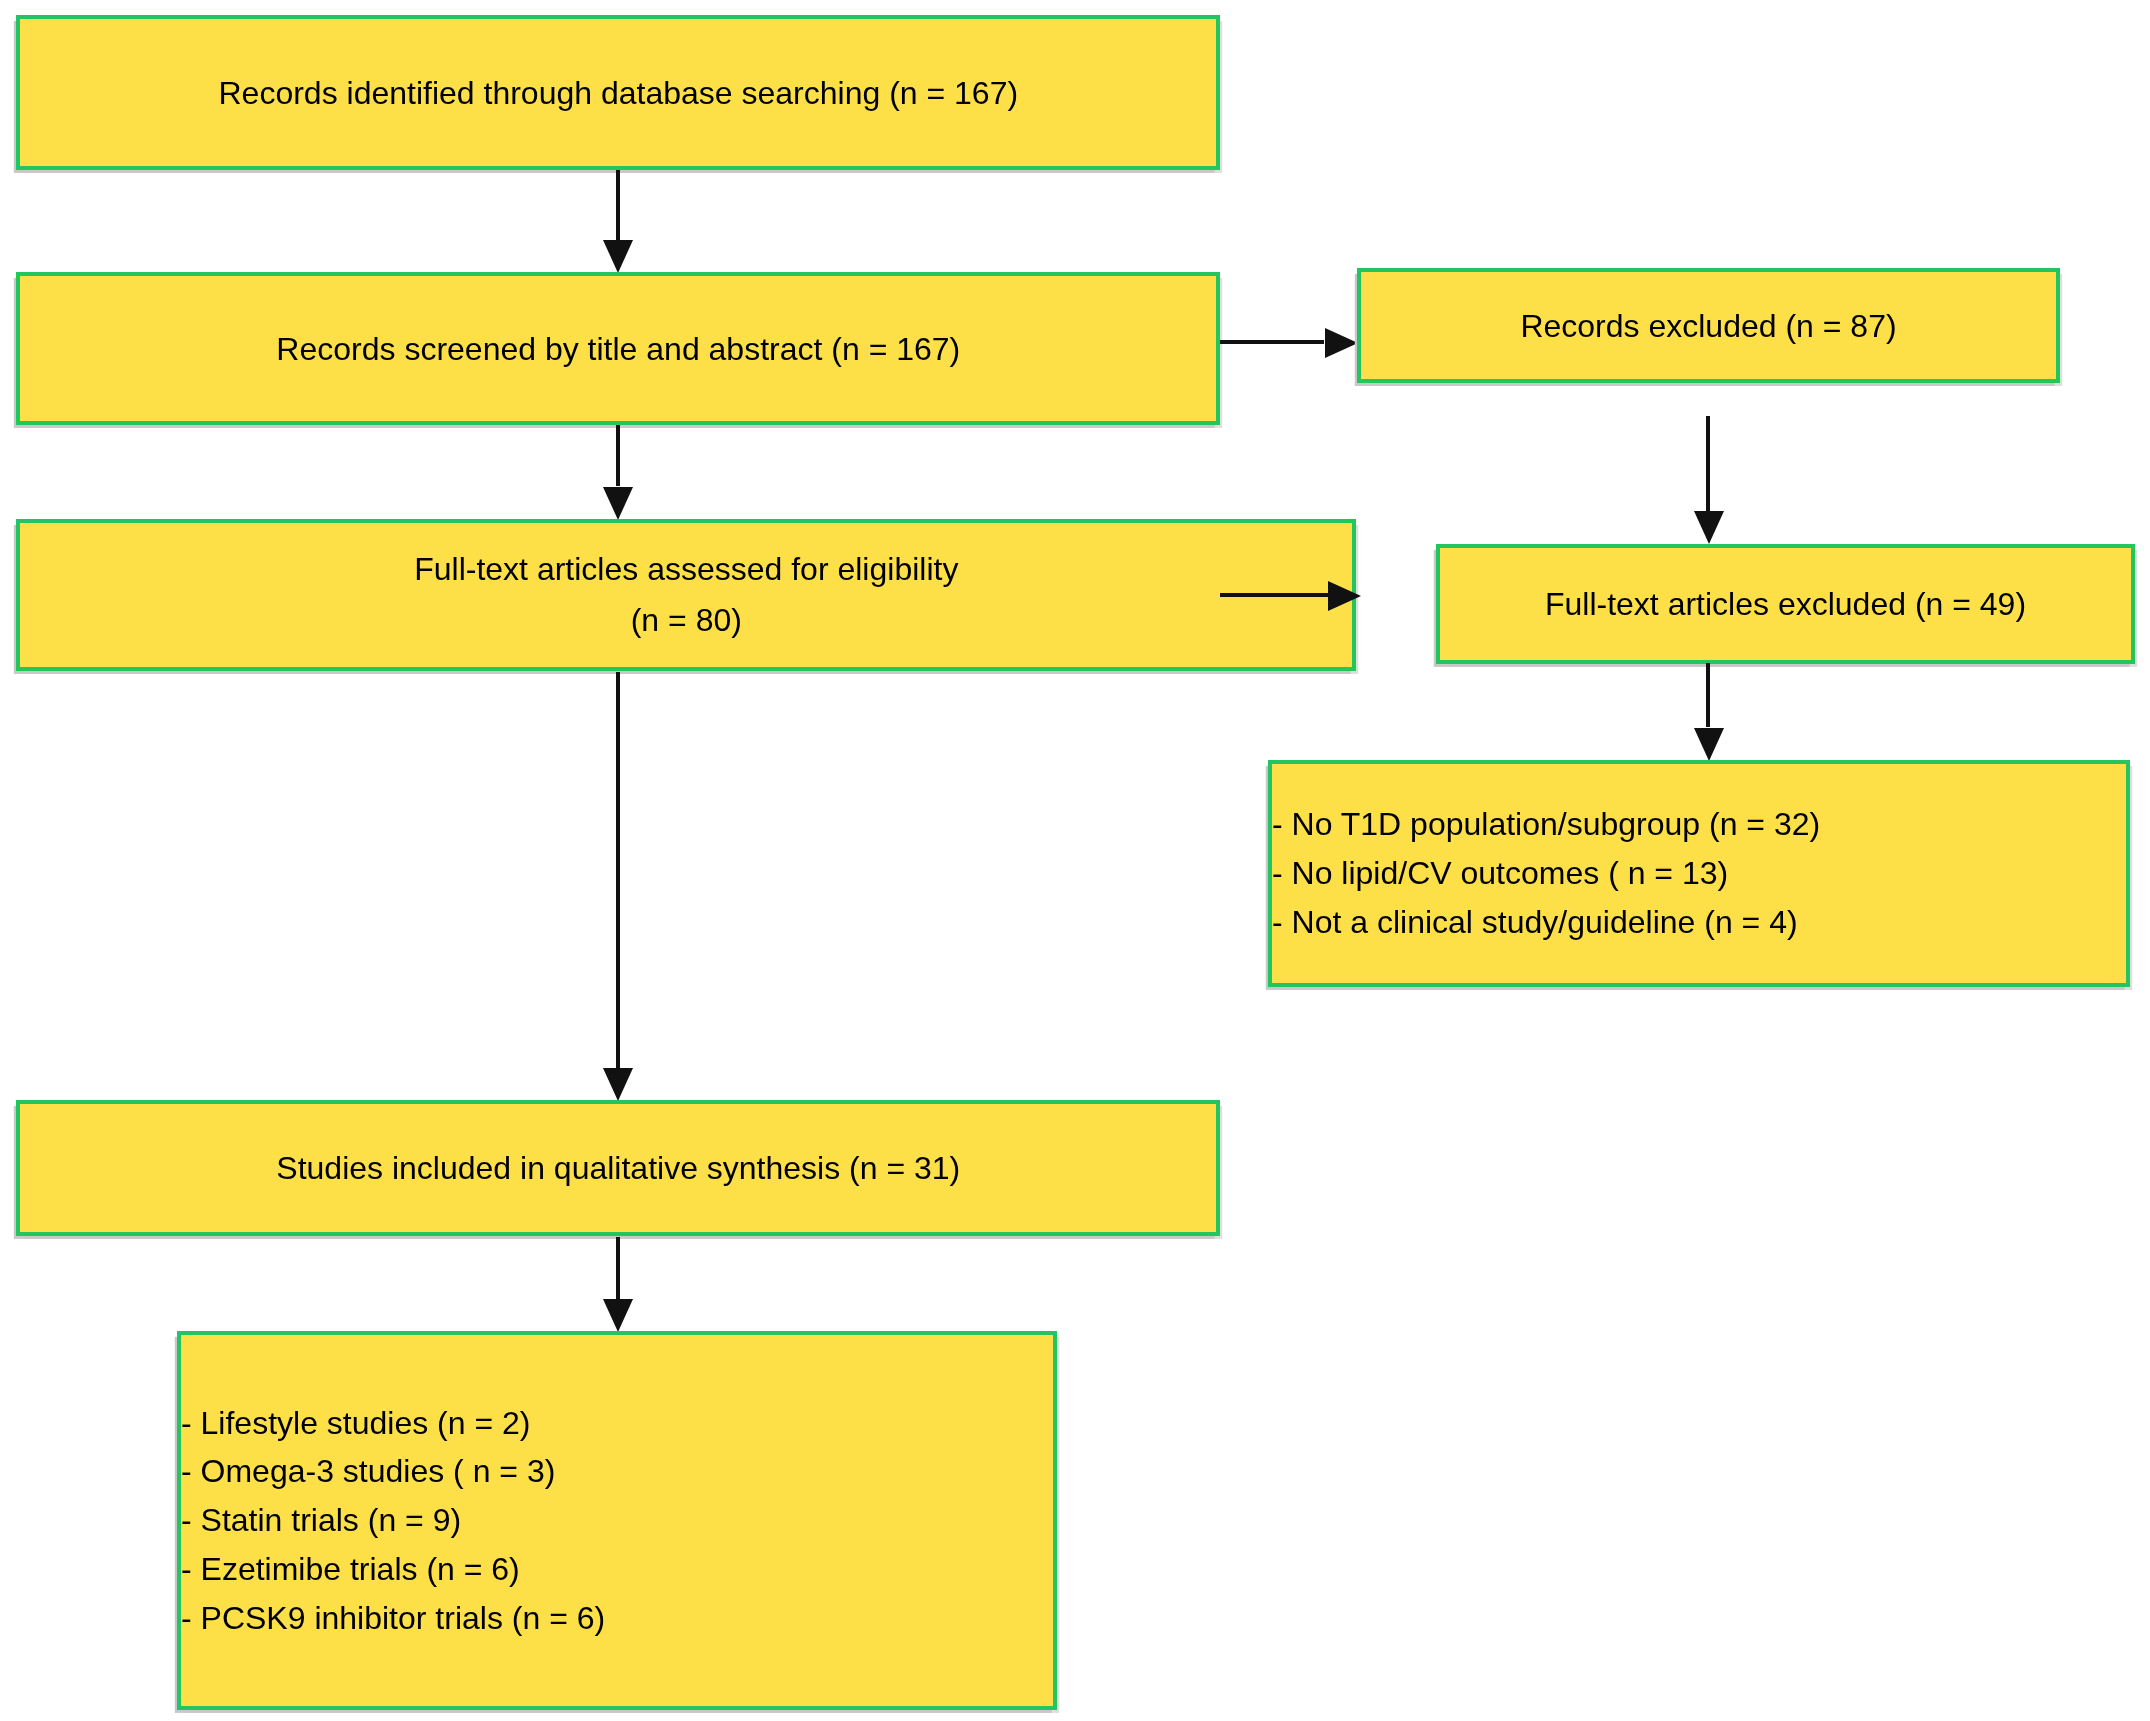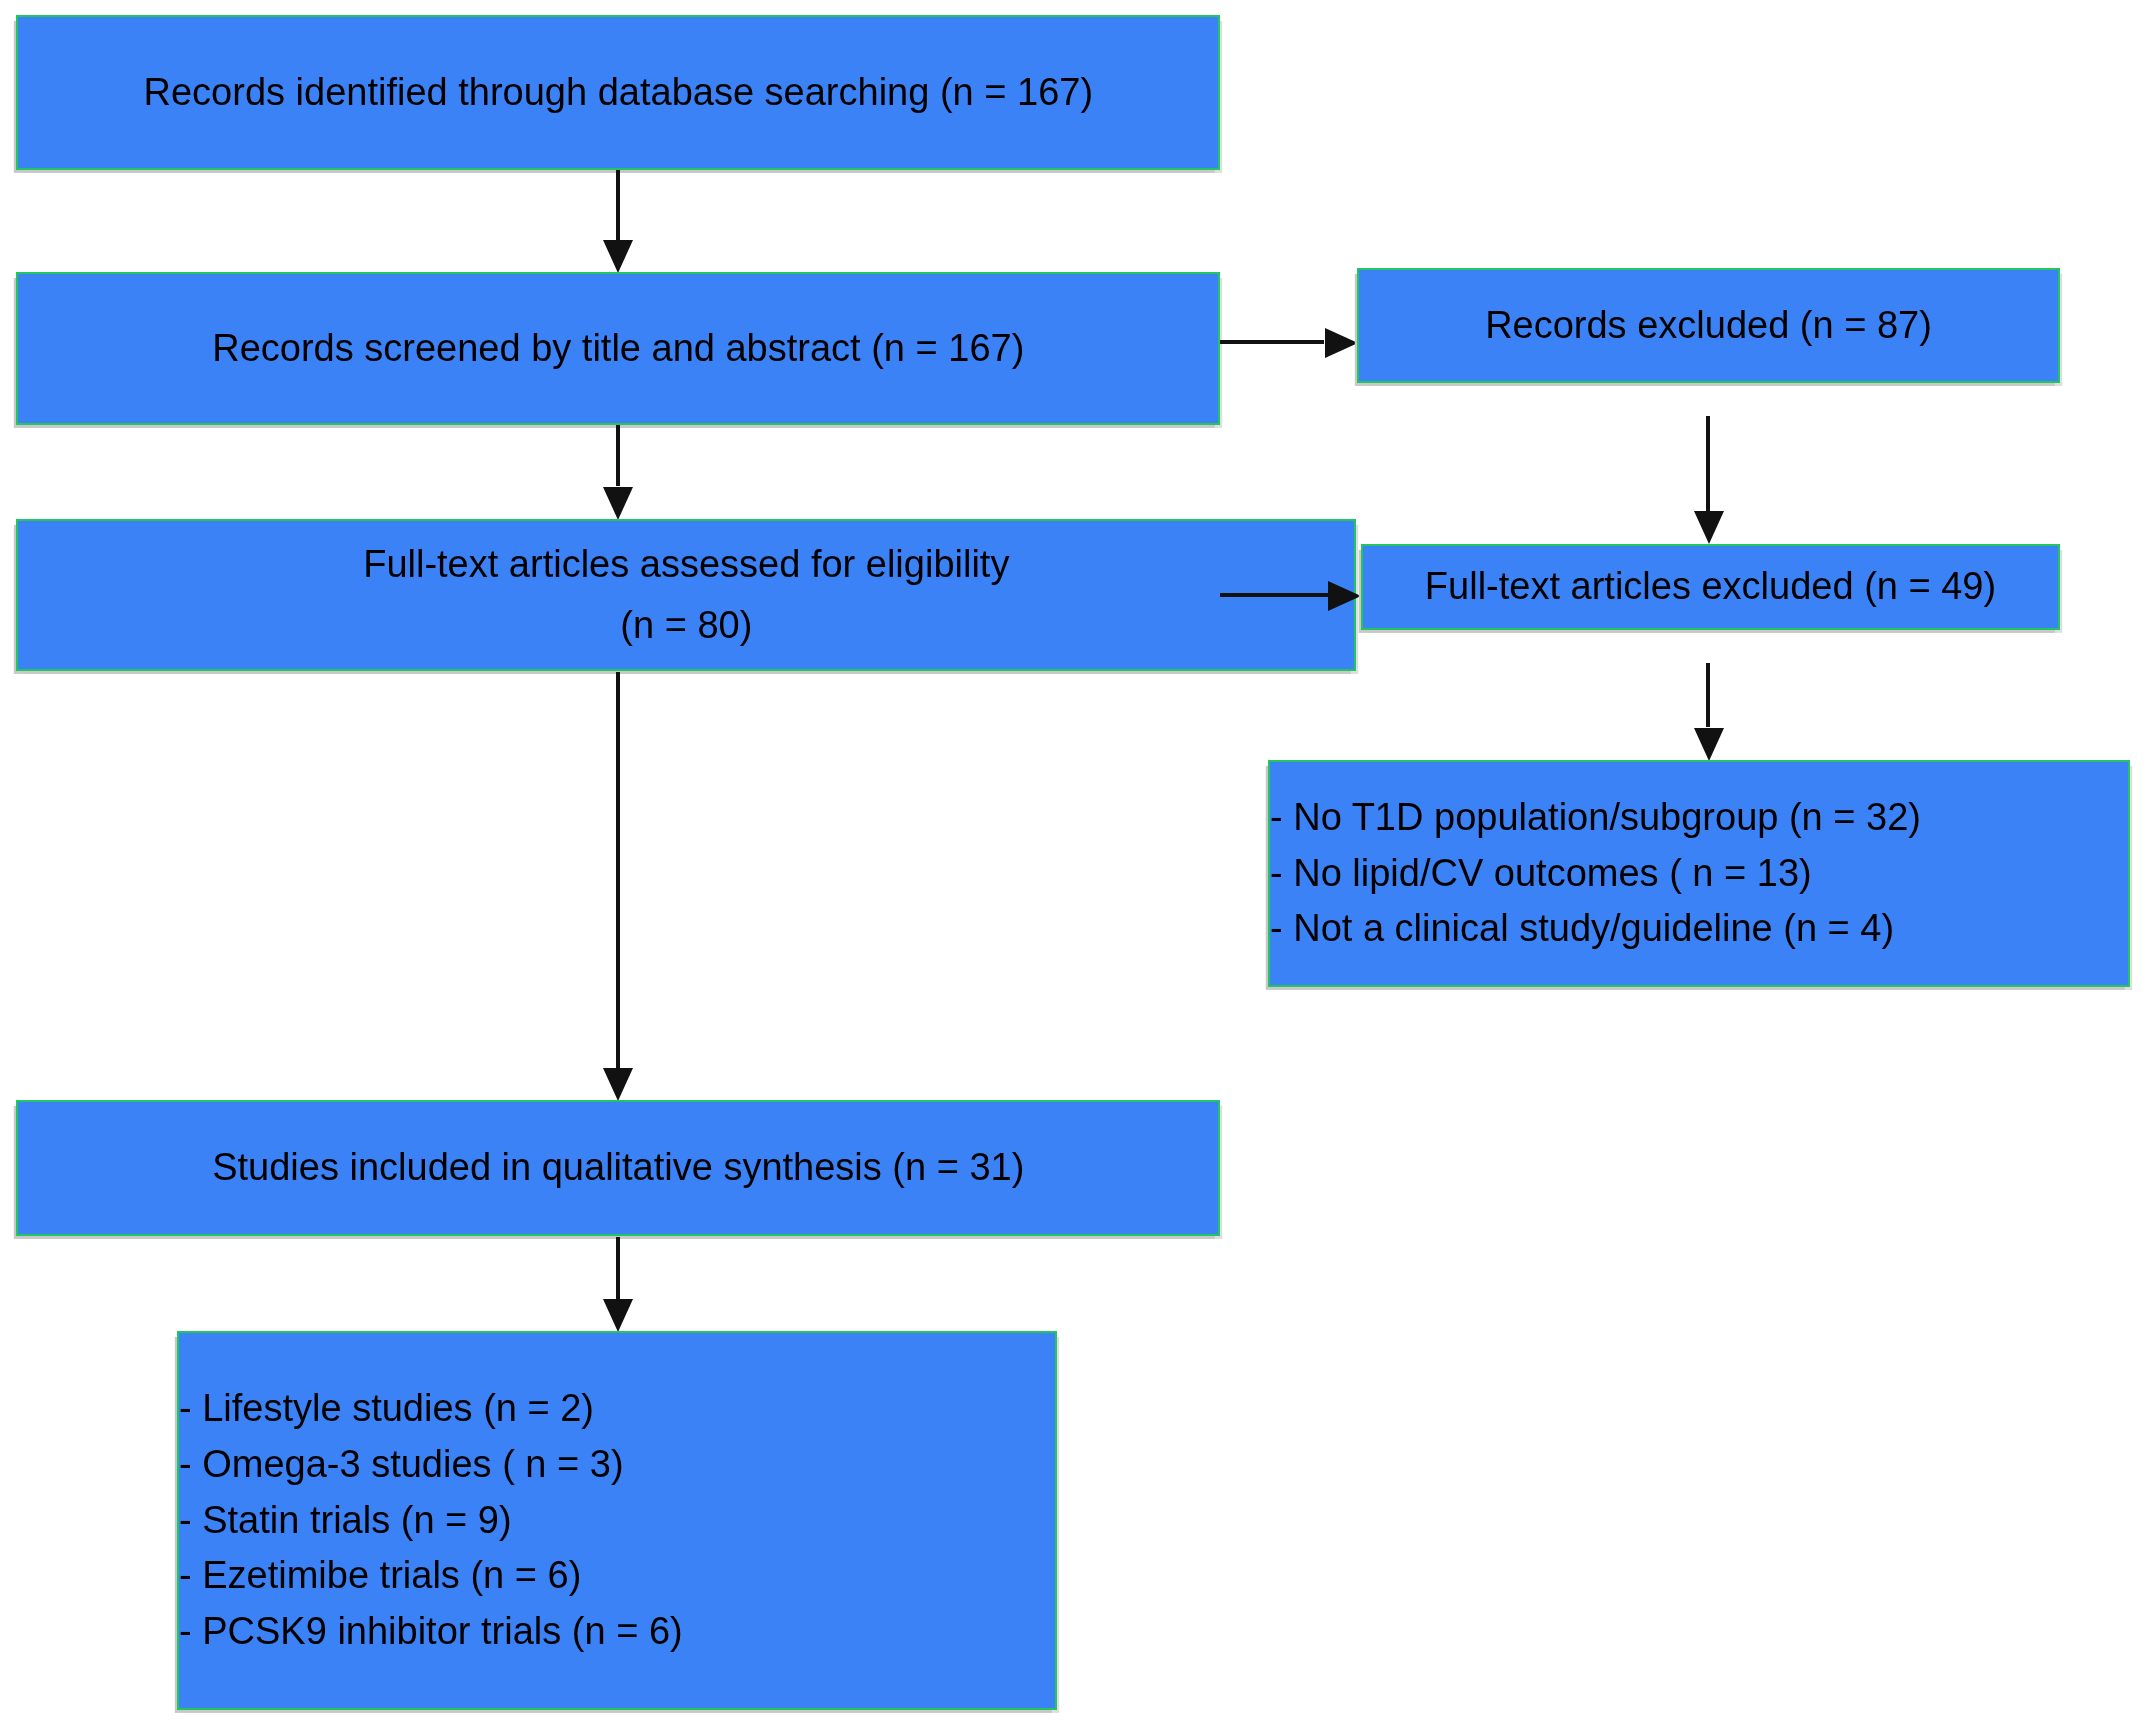--- a/index.html
+++ b/index.html
@@ -11,28 +11,28 @@
     position: relative;
     width: 2151px;
     height: 1722px;
     background: #ffffff;
     font-family: "Liberation Sans", sans-serif;
     color: #000000;
     overflow: hidden;
   }
   .box {
     position: absolute;
-    background: #3b82f6;
-    border: 2px solid #22c55e;
+    background: #fde047;
+    border: 4px solid #22c55e;
     box-sizing: border-box;
     display: flex;
     align-items: center;
     justify-content: center;
     text-align: center;
-    font-size: 38px;
+    font-size: 32px;
     line-height: 1.25;
     color: #000000;
     box-shadow: -3.7px 4.4px 0 -1.5px #c8c8c8, 3.7px 4.4px 0 -1.5px #dedede;
   }
   .box.multiline {
     flex-direction: column;
     line-height: 1.6;
   }
   .box.list {
     flex-direction: column;
@@ -74,21 +74,21 @@
   }
 
   
   #box-identified        { left: 16.3px;   top: 15px;   width: 1204px; height: 155px; }
   #box-screened          { left: 16.3px;   top: 272px;  width: 1204px; height: 153px; }
   #box-fulltext-assessed { left: 16.3px;   top: 519px;  width: 1340px; height: 152px; }
   #box-included          { left: 16.3px;   top: 1100px; width: 1204px; height: 136px; }
   #box-breakdown         { left: 177px;  top: 1331px; width: 880px; height: 379px; }
   
   #box-records-excluded  { left: 1357px; top: 268px;  width: 703px;  height: 115px; }
-  #box-fulltext-excluded { left: 1361px; top: 544px;  width: 699px;  height: 86px; }
+  #box-fulltext-excluded { left: 1436px; top: 544px;  width: 699px;  height: 120px; }
   #box-reasons           { left: 1268px; top: 760px; width: 862px; height: 227px; }
 </style>
 </head>
 <body>
 
 <div id="canvas">
 
   <div class="box" id="box-identified">
     <span>Records identified through database searching (n = 167)</span>
   </div>

